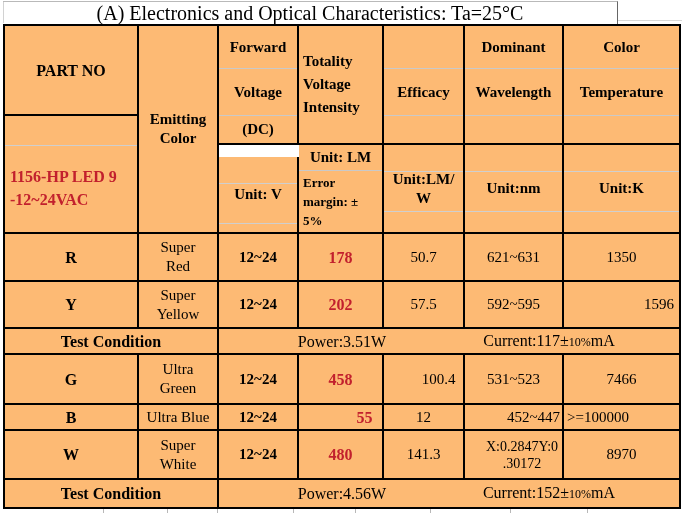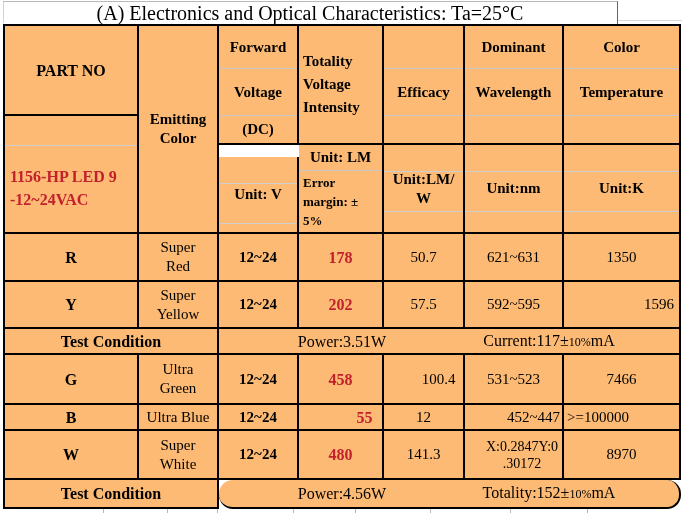--- a/index.html
+++ b/index.html
@@ -299,23 +299,23 @@
     <span>X:0.2847Y:0</span>
     <span>.30172</span>
   </div>
   <div class="cell" style="grid-area:9/7/10/8;">
       <span>8970</span>
     </div>
 
   <div class="cell b f16" style="grid-area:10/1/11/3;">
       <span>Test Condition</span>
     </div>
-  <div class="cell tc-value" style="grid-area:10/3/11/8;border-radius:14px;">
+  <div class="cell tc-value" style="grid-area:10/3/11/8;">
     <span class="tc-power">Power:4.56W</span>
-    <span class="tc-current"><span>Totality:152±</span><span class="small-pct">10%</span><span>mA</span></span>
+    <span class="tc-current"><span>Current:152±</span><span class="small-pct">10%</span><span>mA</span></span>
   </div>
 
 </div>
 
 <div class="tick" style="left:103px;"></div>
 <div class="tick" style="left:167px;"></div>
 <div class="tick" style="left:217px;"></div>
 <div class="tick" style="left:293px;"></div>
 <div class="tick" style="left:355px;"></div>
 <div class="tick" style="left:430px;"></div>

